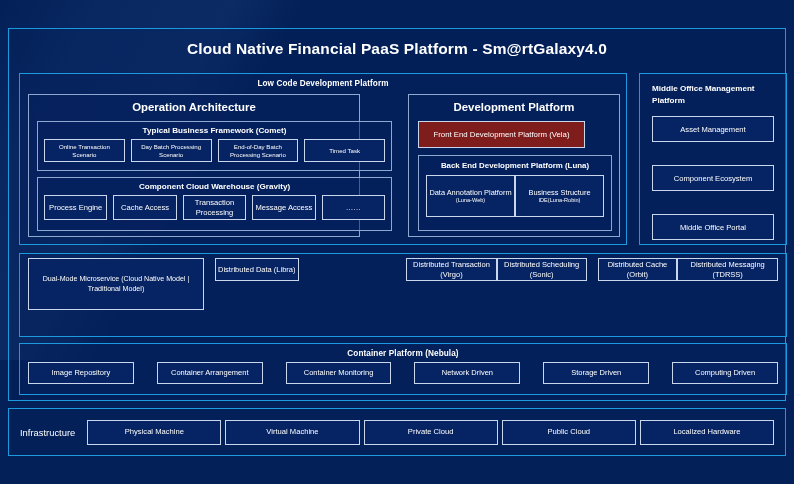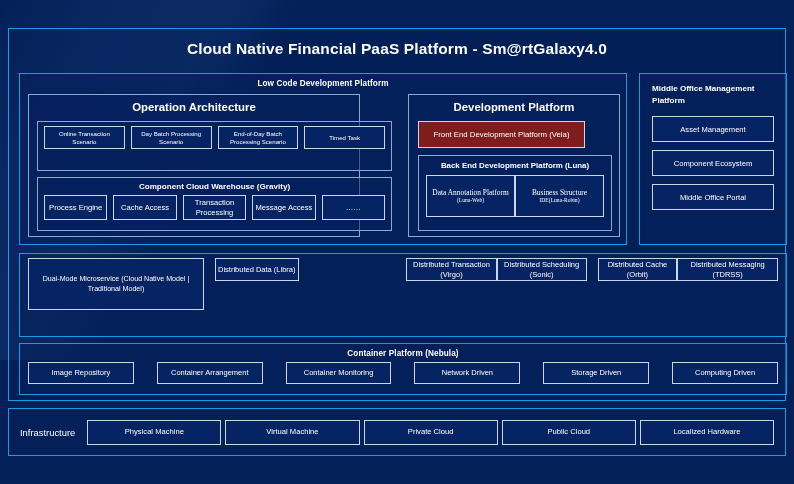--- a/index.html
+++ b/index.html
@@ -126,33 +126,33 @@
   #devPlat { left: 388px; top: 20px; width: 212px; height: 143px; }
   #devPlat .panel-title { font-size: 11.4px; padding-top: 6px; }
 
   #fedp { left: 9px; top: 26px; width: 167px; height: 27px;
           border: 1px solid #c9d6ec; background: #7f1d1d;
           display: flex; align-items: center; justify-content: center;
           font-size: 7.8px; }
 
   #bedp { left: 9px; top: 60px; width: 194px; height: 76px; }
   #bedp .panel-title { font-size: 7.9px; padding-top: 5px; }
-  #bedp .chips { display: flex; padding: 5px 7px 0 7px; font-family: Liberation Serif, serif; }
+  #bedp .chips { display: flex; padding: 5px 7px 0 7px; }
   #bedp .chip { flex: 1; height: 42px; flex-direction: column;
                 justify-content: center; font-size: 7.4px; }
 
   
   #midOffice { left: 630px; top: 44px; width: 148px; height: 172px;
                background: rgba(6, 34, 94, 0.45); }
   #midOffice .mo-title {
     font-size: 8.1px; font-weight: bold; color: #ffffff;
     padding: 9px 12px 0 12px; line-height: 1.45; text-align: left;
   }
   #midOffice .mo-chips { padding: 10px 12px 0 12px;
-                         display: flex; flex-direction: column; gap: 8px; }
+                         display: flex; flex-direction: column; gap: 23px; }
   #midOffice .chip { height: 26px; font-size: 7.6px; }
 
   
   #dtb { left: 10px; top: 224px; width: 768px; height: 84px; }
   #dtb .dtb-body { display: flex; gap: 11px; padding: 4px 8px 0 8px; }
   #dtb .dual {
     width: 176px; height: 52px;
     border: 1px solid #c9d6ec; background: #062463;
     display: flex; align-items: center; justify-content: center;
     text-align: center; font-size: 7.1px; line-height: 1.45; padding: 0 4px;
@@ -192,20 +192,21 @@
 
     <div class="main-title">Cloud Native Financial PaaS Platform - Sm@rtGalaxy4.0</div>
 
     <div class="sec" id="lowcode">
       <div class="sec-title">Low Code Development Platform</div>
 
       <div class="panel" id="opArch">
         <div class="panel-title">Operation Architecture</div>
 
         <div class="panel" id="tbf">
+          <div class="panel-title">Typical Business Framework (Comet)</div>
           <div class="chips">
             <div class="chip sm">Online Transaction Scenario</div>
             <div class="chip sm">Day Batch Processing Scenario</div>
             <div class="chip sm">End-of-Day Batch Processing Scenario</div>
             <div class="chip sm">Timed Task</div>
           </div>
         </div>
 
         <div class="panel" id="ccw">
           <div class="panel-title">Component Cloud Warehouse (Gravity)</div>

